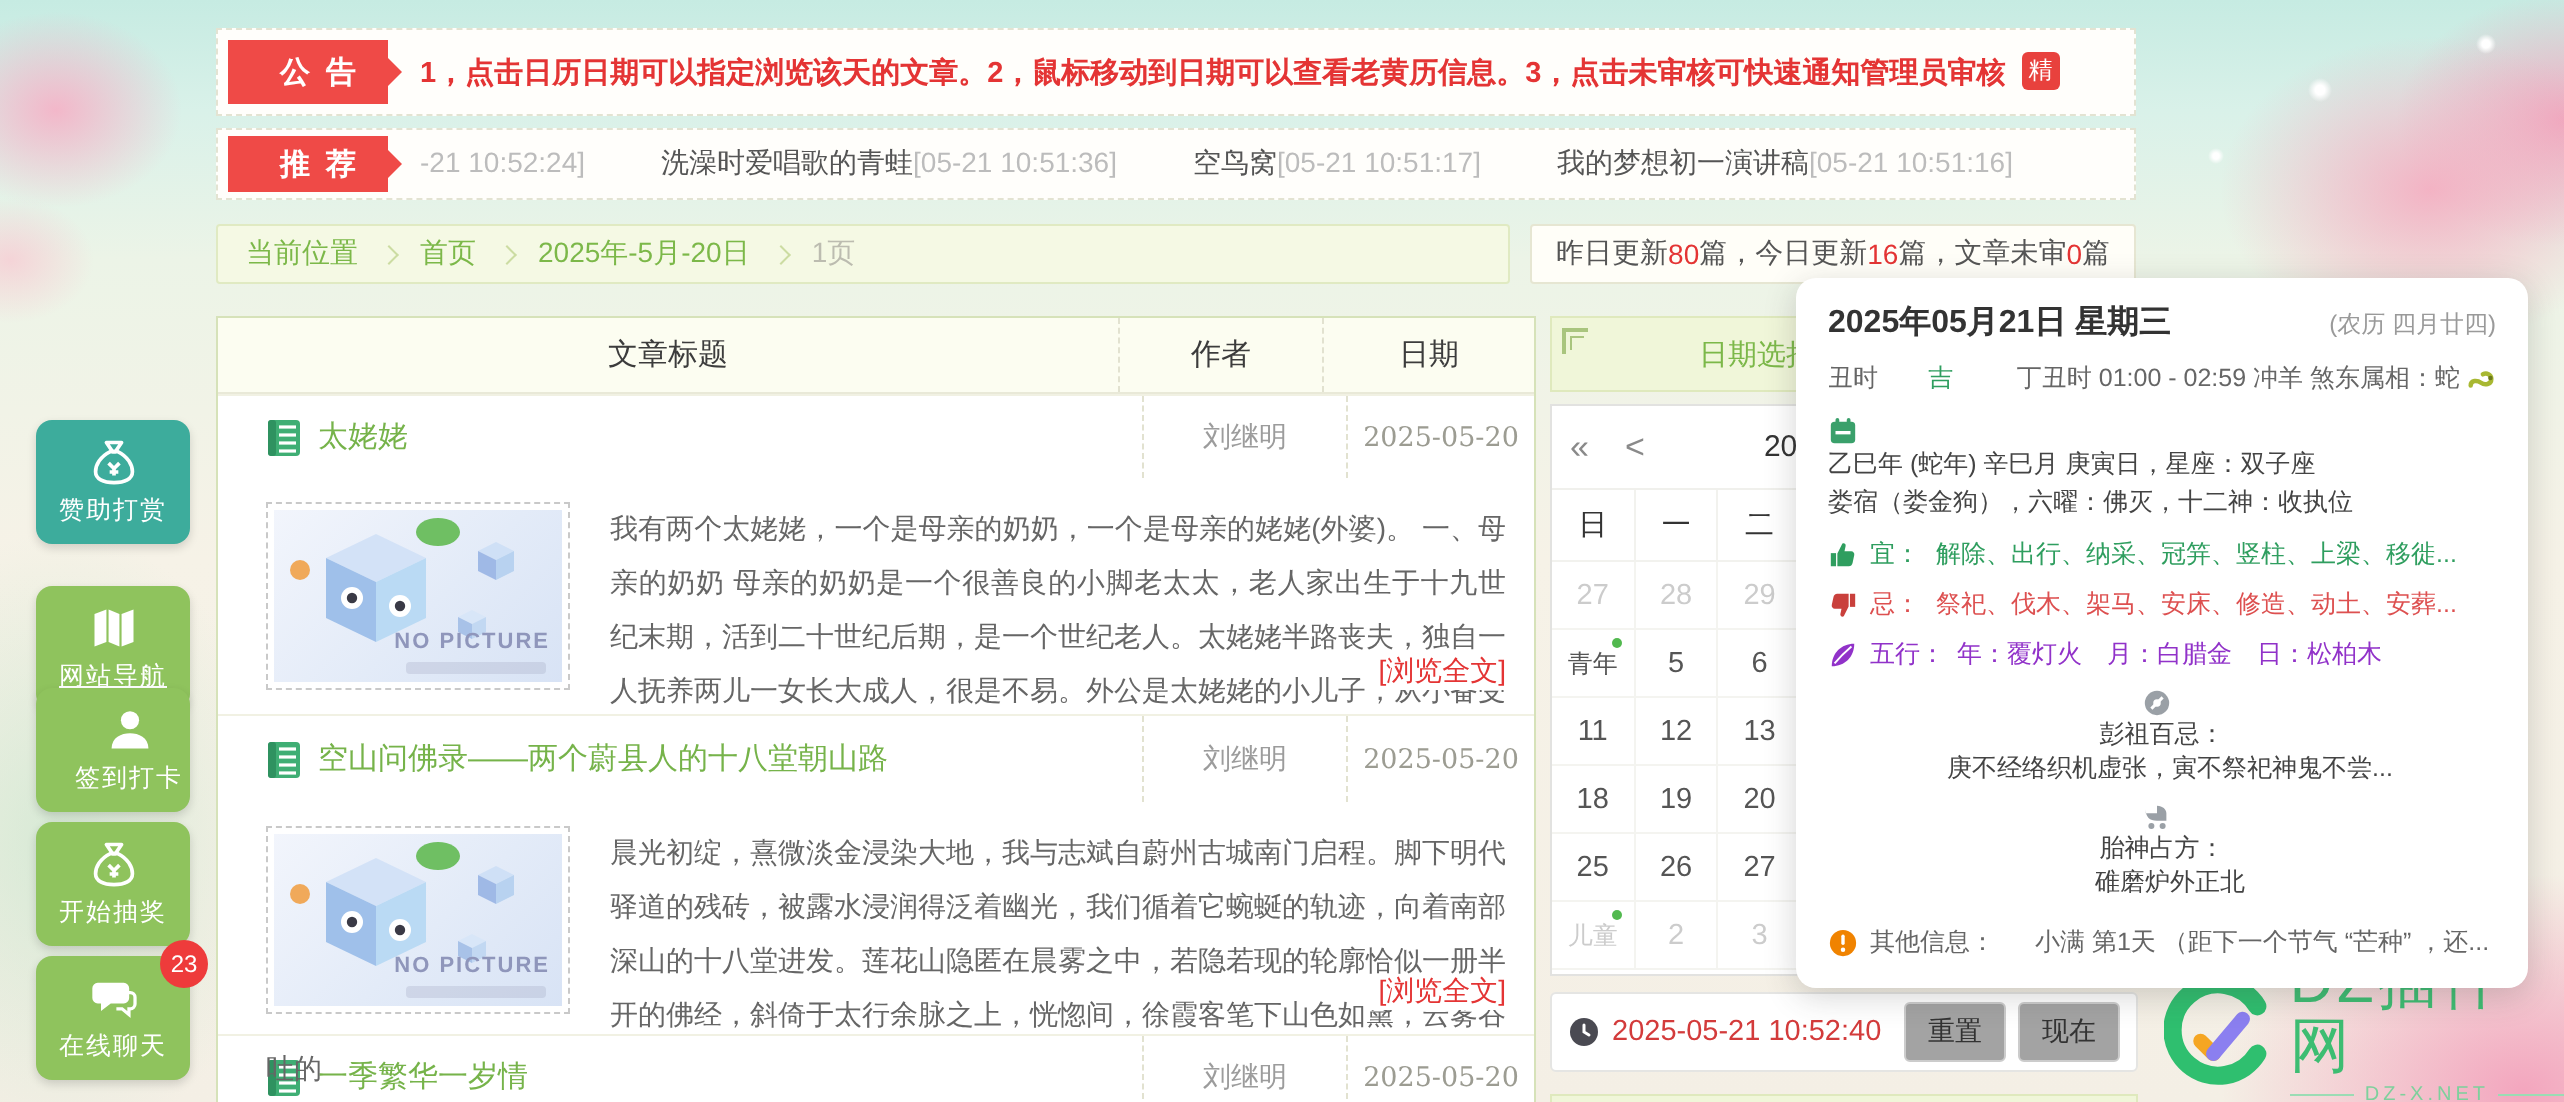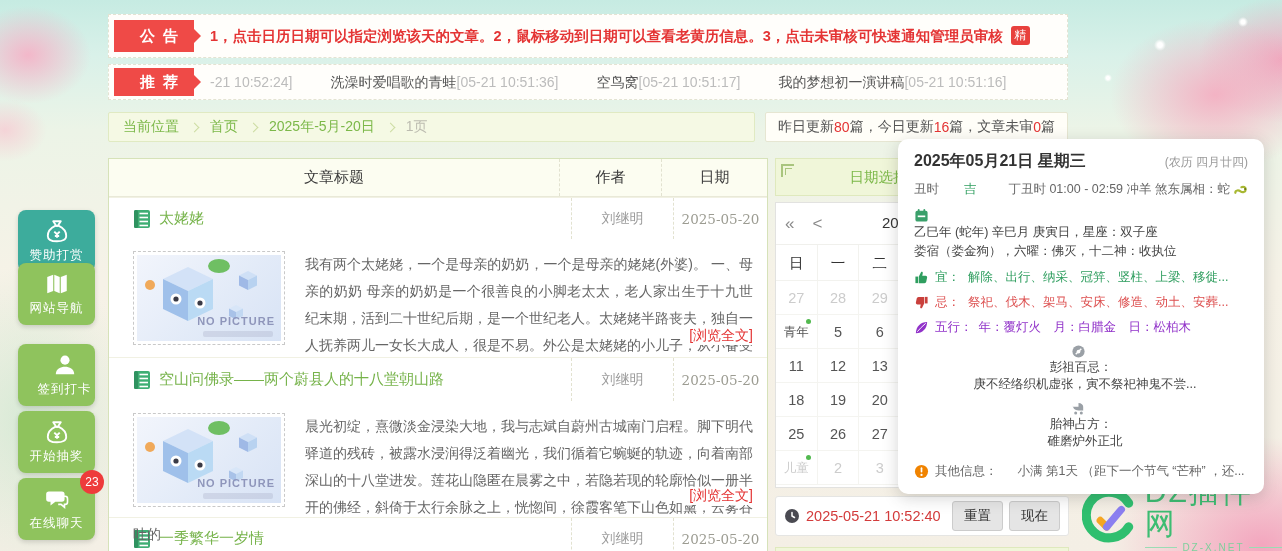--- a/index.html
+++ b/index.html
@@ -98,21 +98,21 @@
     border-right:1px solid #f2f2ee; border-bottom:1px solid #f2f2ee; }
   .cell { position:relative; height:34px; line-height:34px; text-align:center; font-size:14.5px; color:#555;
     border-right:1px solid #f4f4f0; border-bottom:1px solid #f4f4f0; cursor:pointer; }
   .cell.out { color:#ccc; }
   .cell.sel { background:#17998a; color:#fff; }
   .cell.hol { font-size:12.5px; }
   .cell.dot::after { content:''; position:absolute; top:4px; right:6px; width:5px; height:5px; border-radius:50%; background:#52b94f; }
   #dt-box { position:absolute; top:338px; left:0; width:294px; height:40px; background:#fff; border:1px solid #e5e5e3;
     border-radius:3px; display:flex; align-items:center; padding:0 8px; gap:6px; }
   #dt-text { color:#d33b3b; font-size:14.5px; flex:1; white-space:nowrap; }
-  .dt-btn { border:1px solid #ccc; border-radius:3px; background:#e5e5e5; color:#333; font-size:13.5px;
+  .dt-btn { border:1px solid #ccc; border-radius:3px; background:#a3a3a3; color:#333; font-size:13.5px;
     padding:5px 11px; cursor:pointer; font-family:inherit; }
   #next-panel-sliver { position:absolute; top:389px; left:0; width:294px; height:10px;
     background:#f0f6d9; border:1px solid #dfe9bd; }
 
   
   #tooltip { left:898px; top:139px; width:366px; background:#fff; border-radius:10px;
     box-shadow:0 4px 16px rgba(60,60,60,.22); padding:12px 16px 14px; z-index:20; }
   #tt-title-row { display:flex; align-items:baseline; justify-content:space-between; }
   #tt-title { font-size:16px; font-weight:bold; color:#333; white-space:nowrap; }
   #tt-lunar { font-size:12px; color:#9a9a9a; white-space:nowrap; }
@@ -188,21 +188,21 @@
   </div>
 
   <div class="side-btn side-teal" style="top:210px;">
     <svg viewBox="0 0 24 24" fill="none" stroke="#fff" stroke-width="1.7" stroke-linejoin="round">
         <path d="M8.5 3h7l-2.8 4.2h-1.4z"></path>
         <path d="M10.3 7.2C5.5 9.5 3.5 13.5 3.5 16.5c0 3.3 3.5 5 8.5 5s8.5-1.7 8.5-5c0-3-2-7-6.8-9.3z"></path>
         <path d="M9.5 12.5 12 15l2.5-2.5M12 15v3.2M10 16.6h4"></path>
       </svg>
     <span class="lbl">赞助打赏</span>
   </div>
-  <div class="side-btn side-green" style="top:263px;">
+  <div class="side-btn side-green" style="top:293px;text-decoration:underline;">
     <svg viewBox="0 0 24 24" fill="#fff">
         <path d="M3 5.5 8.5 3.5v15L3 20.5zM9.5 3.5l5 2v15l-5-2zM15.5 5.5 21 3.5v15l-5.5 2z"></path>
       </svg>
     <span class="lbl">网站导航</span>
   </div>
   <div class="side-btn side-green" style="top:344px;padding-left:16px;">
     <svg viewBox="0 0 24 24" fill="#fff">
         <circle cx="12" cy="7.5" r="4.2"></circle>
         <path d="M3.5 20.5c0-5 4.5-7 8.5-7s8.5 2 8.5 7z"></path>
       </svg>

